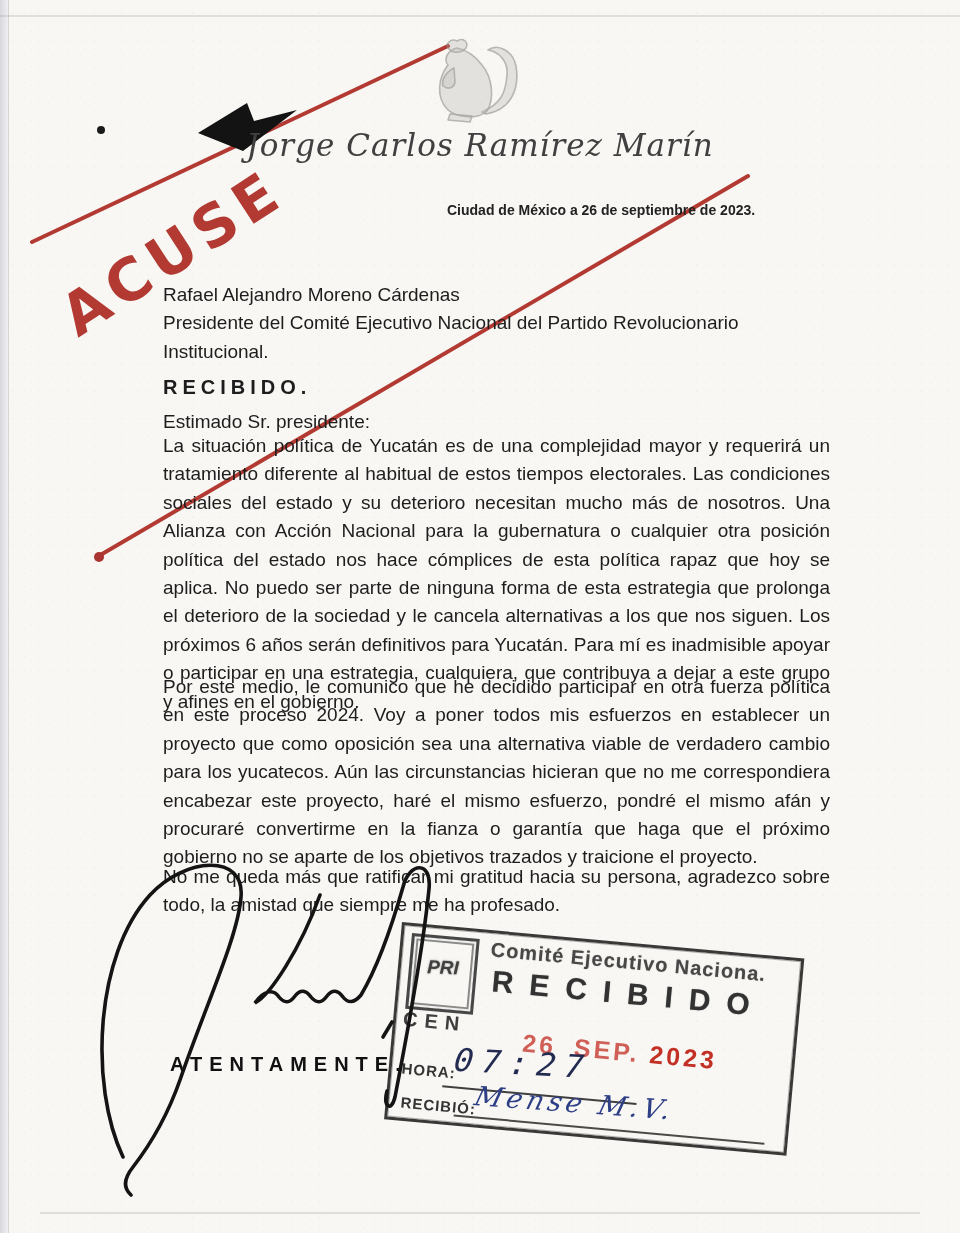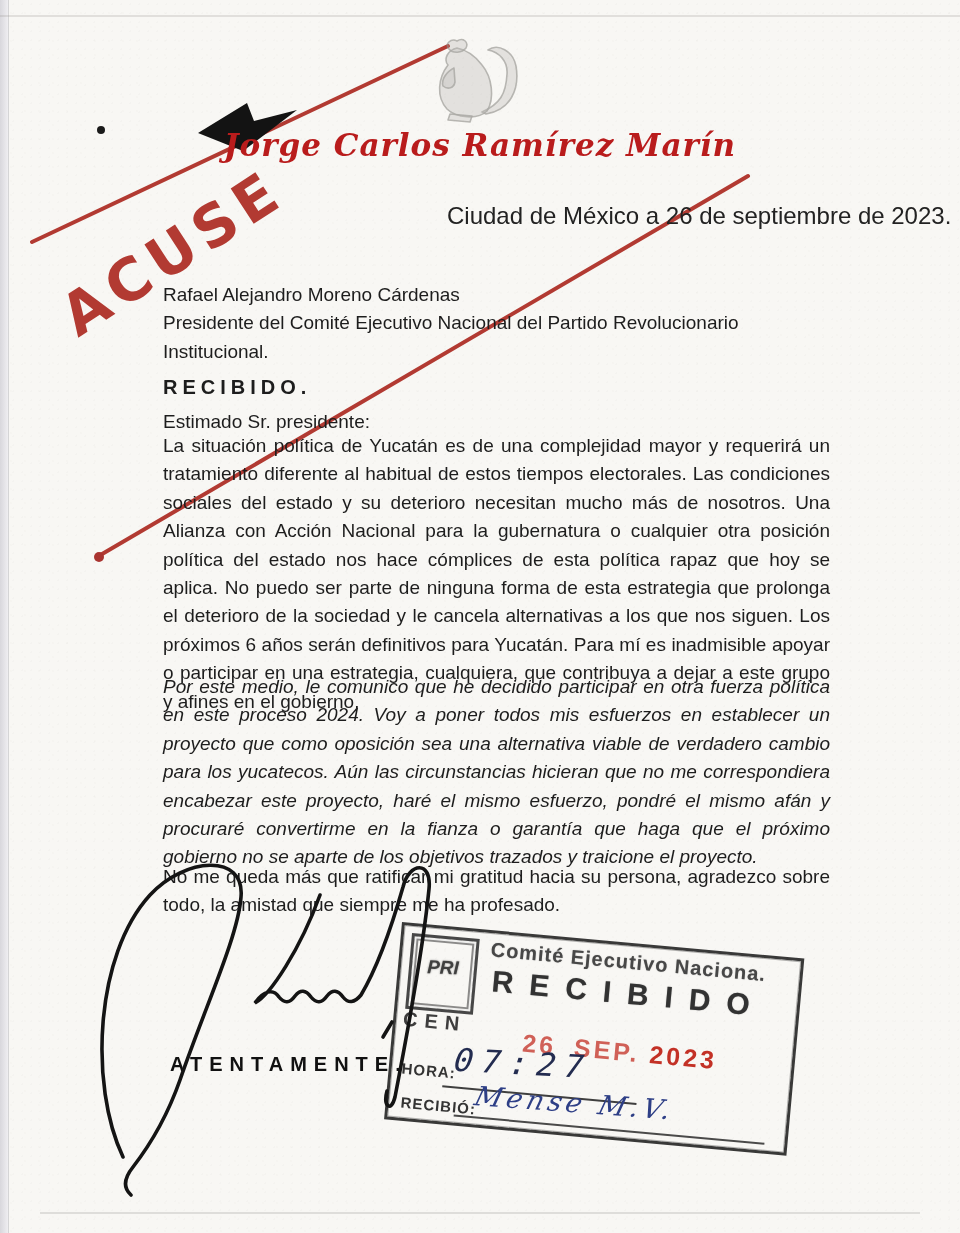--- a/index.html
+++ b/index.html
@@ -17,32 +17,32 @@
   .abs{position:absolute;}
   
   .edge-left{left:0;top:0;width:8px;height:1233px;background:linear-gradient(90deg,#d8d7dc,#efeef1);}
   .edge-left-line{left:8px;top:0;width:1px;height:1233px;background:rgba(150,150,158,.35);}
   .edge-top{left:0;top:15px;width:960px;height:2px;background:rgba(145,143,138,.22);}
   .edge-bottom{left:40px;top:1212px;width:880px;height:2px;background:rgba(145,143,138,.25);}
   
   .emblem{left:424px;top:34px;width:110px;height:95px;opacity:.75;}
   .letterhead-name{
     left:0;top:127px;width:960px;text-align:center;
-    font-family:"DejaVu Serif",serif;font-style:italic;font-weight:700;
-    font-size:31px;letter-spacing:1px;color:#b91c1c;
+    font-family:"DejaVu Serif",serif;font-style:italic;font-weight:400;
+    font-size:31px;letter-spacing:1px;color:#404040;
   }
-  .dateline{left:447px;top:202px;font-size:24px;color:#222;}
+  .dateline{left:447px;top:202px;font-size:14px;color:#222;font-weight:bold;}
   
   .col{left:163px;width:667px;font-size:19px;line-height:28.4px;color:#1d1d1d;}
   .recipient{top:281px;}
   .presente{display:inline-block;margin-top:7px;font-weight:700;letter-spacing:5px;font-size:20px;}
   .salutation{top:374px;margin-top:34px;}
   .para{text-align:justify;}
   .p1{top:413px;}
-  .p2{top:654px;font-style:italic;}
+  .p2{top:654px;}
   .p3{top:844px;}
   .closing{left:170px;top:1053px;font-weight:700;font-size:20px;letter-spacing:7px;color:#111;}
   
   .acuse-svg{left:0;top:0;width:780px;height:580px;pointer-events:none;}
   
   .signature-svg{left:95px;top:845px;width:360px;height:355px;z-index:6;pointer-events:none;}
   
   .stamp{
     left:402px;top:922px;width:398px;height:192px;
     border:3px solid rgba(35,35,35,.9);

